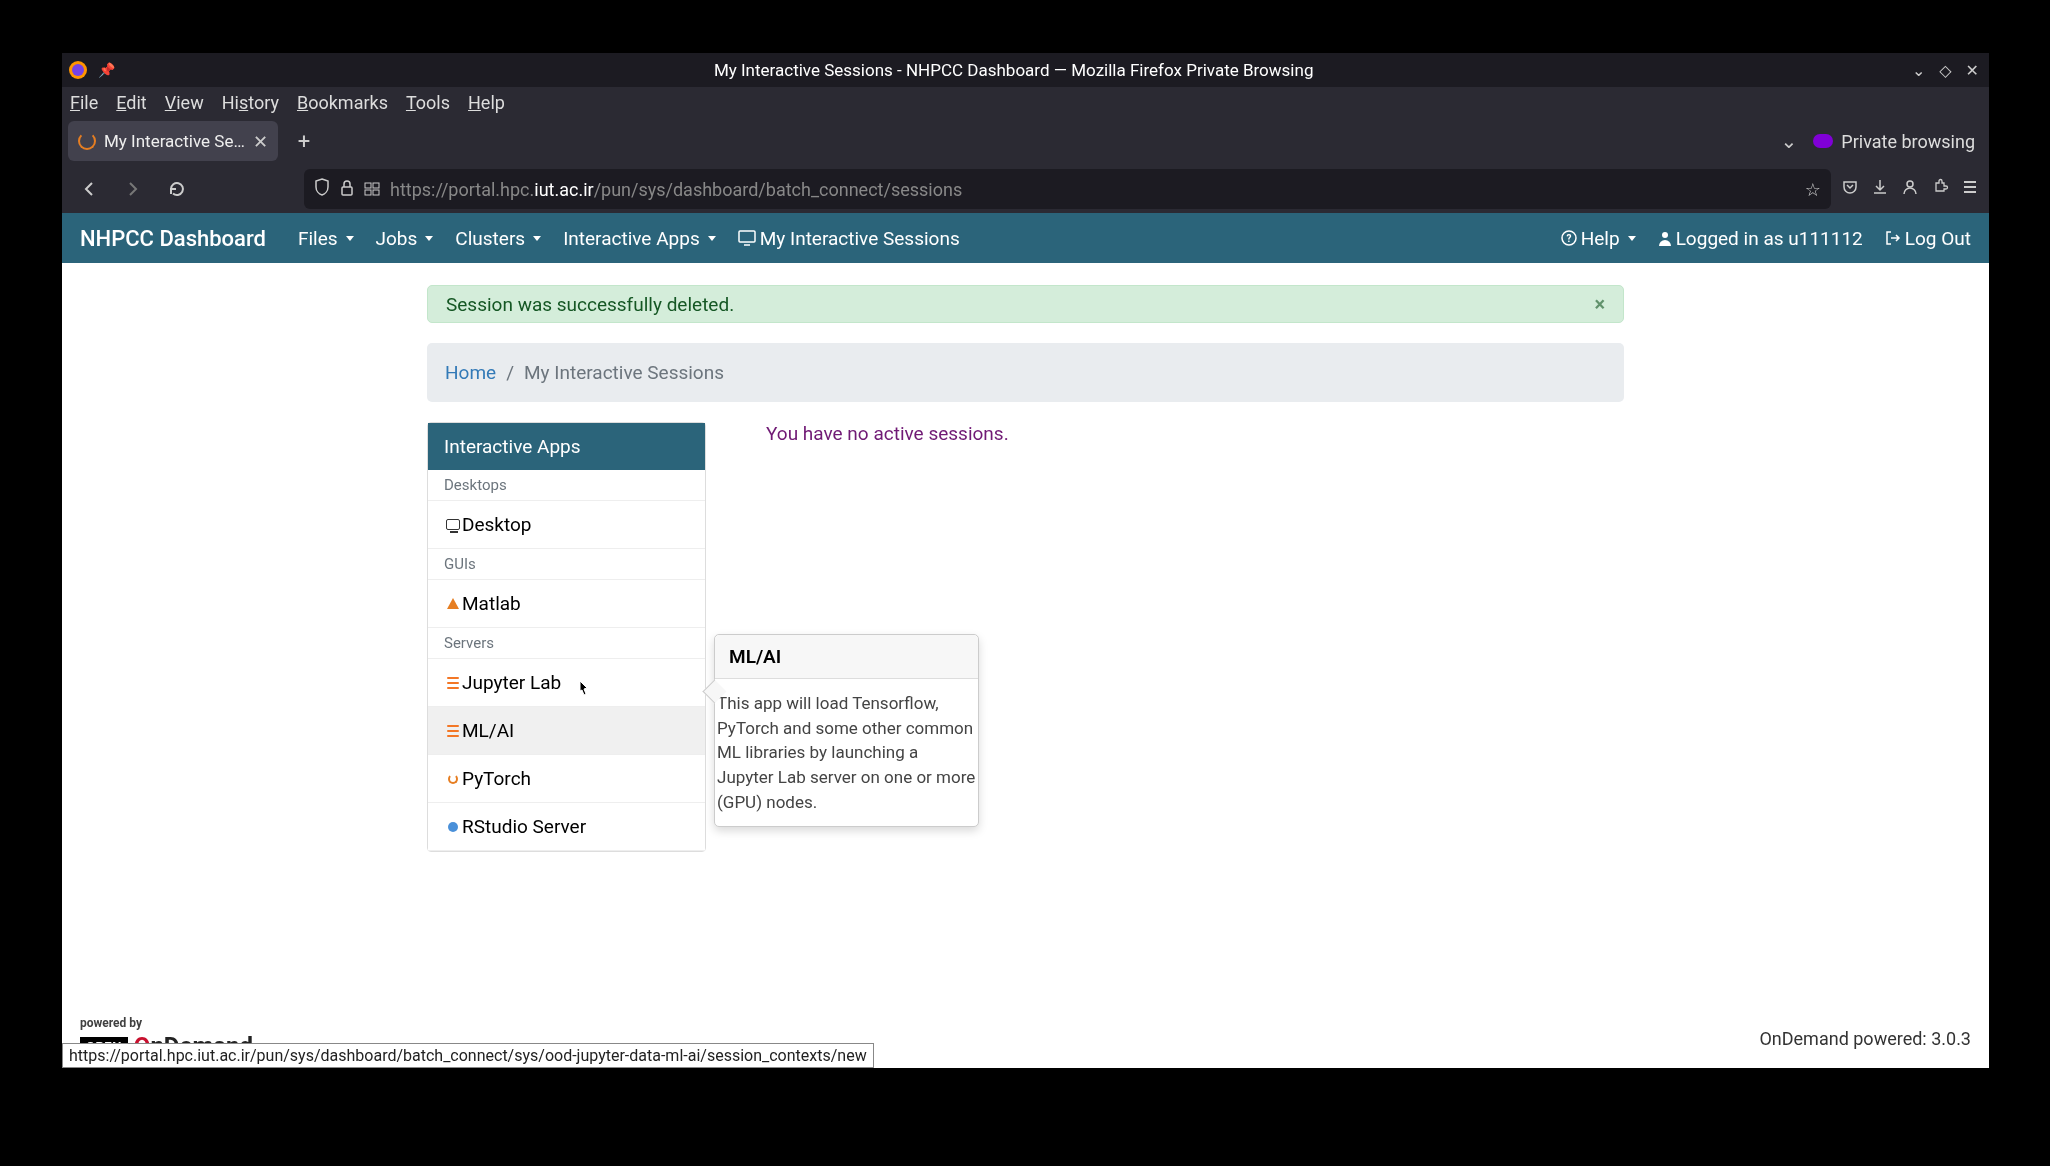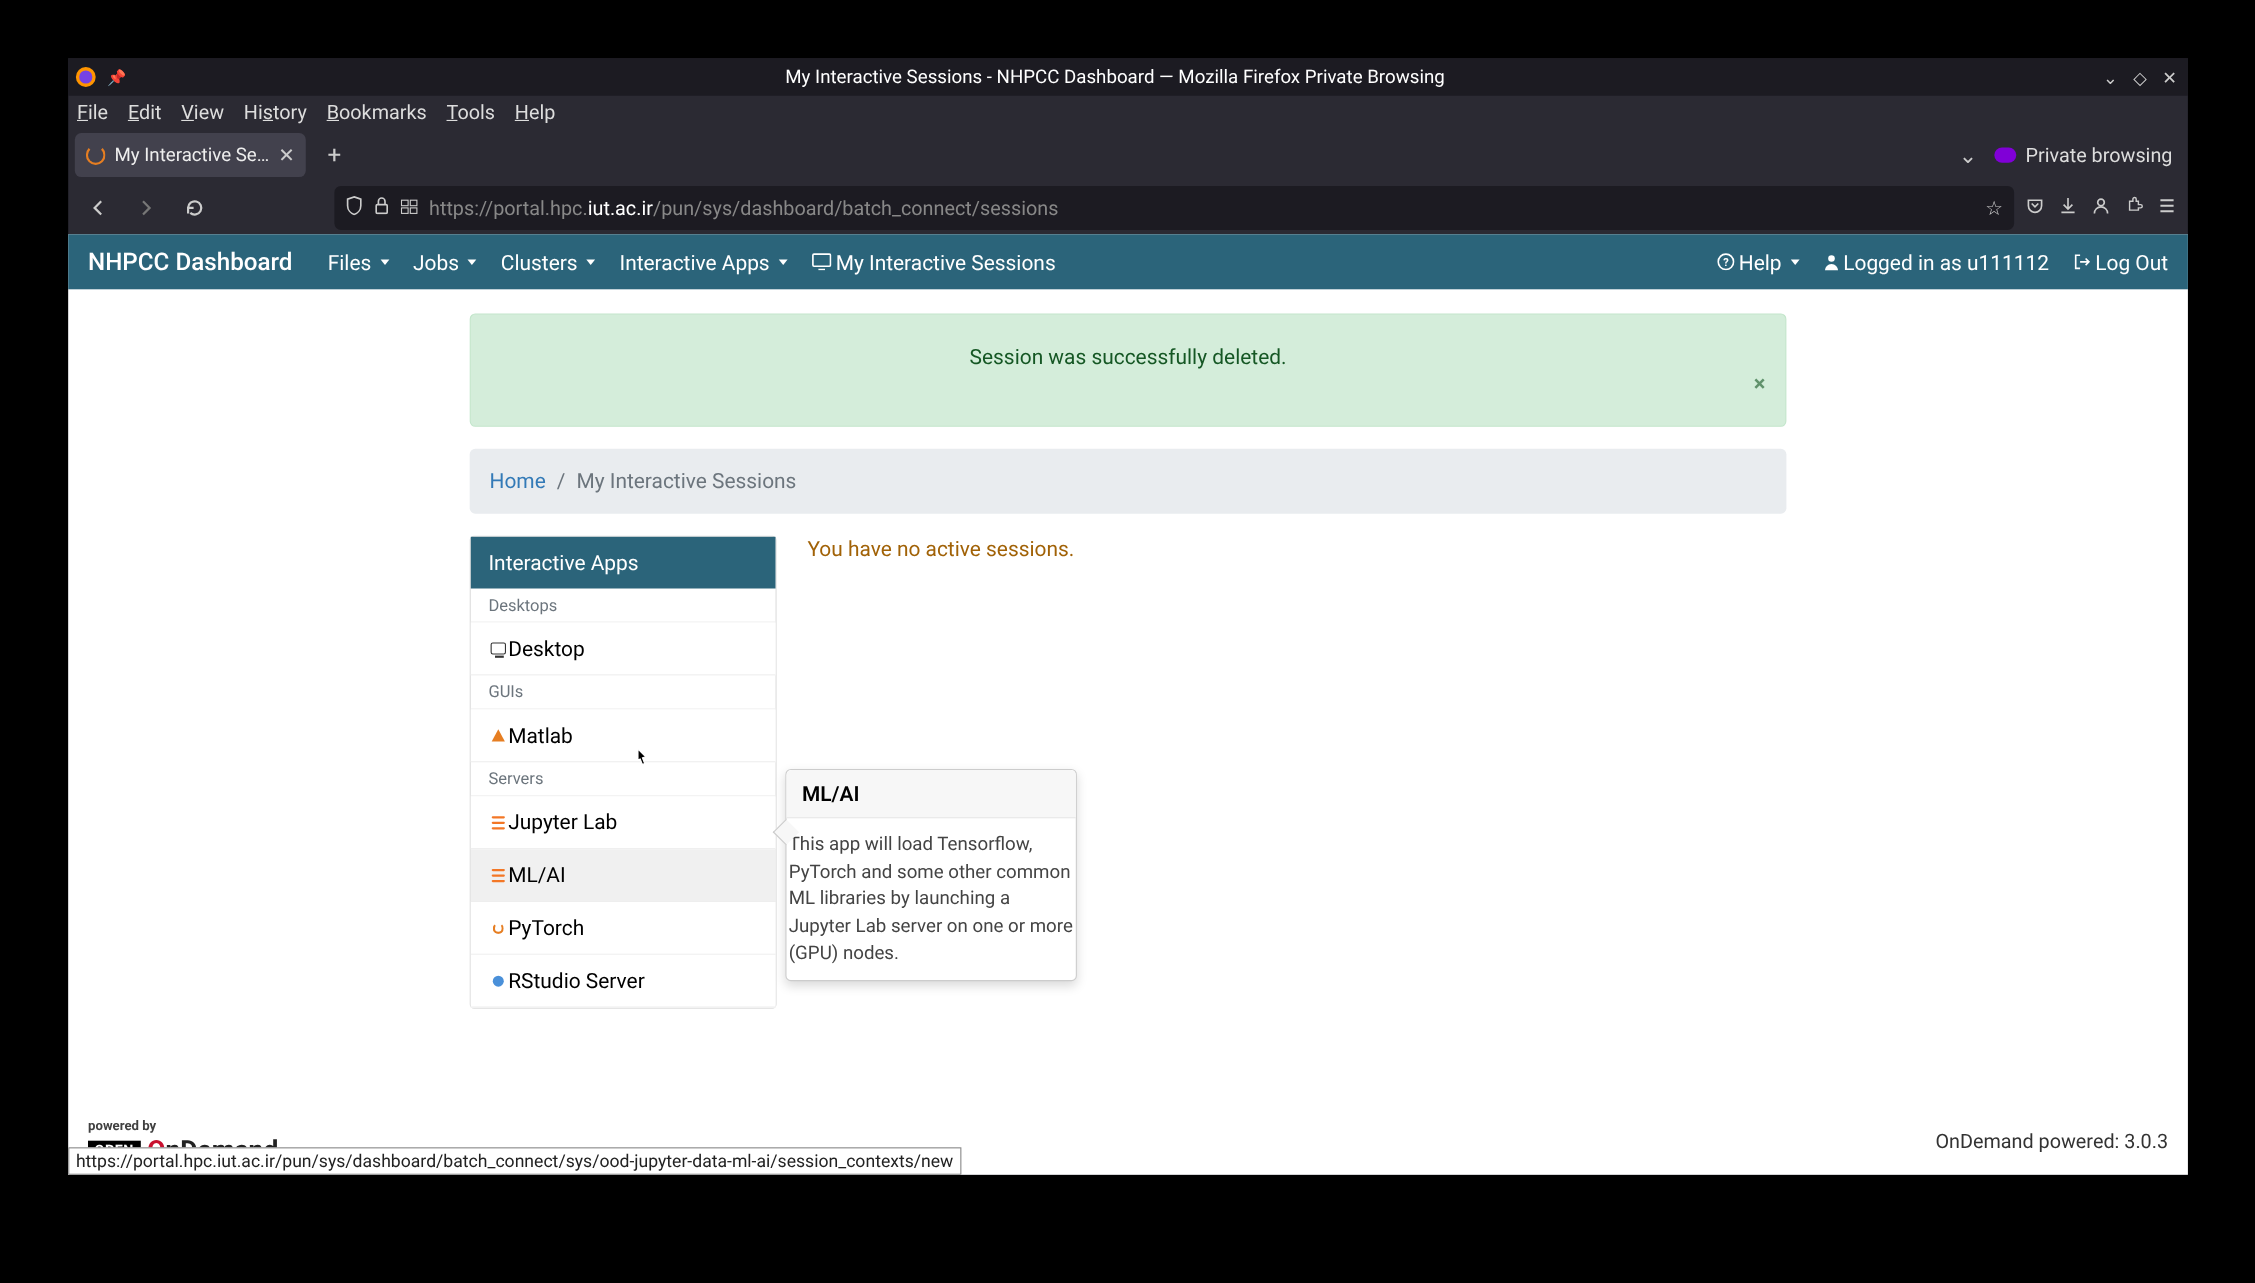--- a/index.html
+++ b/index.html
@@ -46,39 +46,39 @@
 .page { flex: 1; background: #fff; position: relative; display: flex; flex-direction: column; }
 .navbar { height: 50px; background: #2b647a; display: flex; align-items: center; padding: 0 18px; gap: 22px; color: #fff; }
 .navbar .brand { font-size: 22px; font-weight: 500; margin-right: 10px; }
 .navbar .navitem { font-size: 19px; cursor: pointer; display: flex; align-items: center; gap: 4px; }
 .caret::after { content: ""; display: inline-block; border-left: 4px solid transparent; border-right: 4px solid transparent; border-top: 5px solid #fff; margin-left: 4px; vertical-align: middle; }
 .navbar .nav-spacer { flex: 1; }
 
 .content-wrap { flex: 1; overflow-y: auto; position: relative; }
 .container { width: 1197px; margin: 0 auto; }
 
-.alert { background: #d4edda; color: #155724; border: 1px solid #c3e6cb; border-radius: 5px; padding: 27px 18px; margin-top: 22px; display: flex; align-items: center; font-size: 19px; flex-direction: column; }
+.alert { background: #d4edda; color: #155724; border: 1px solid #c3e6cb; border-radius: 5px; padding: 6px 18px; margin-top: 22px; display: flex; align-items: center; font-size: 19px; }
 .alert .alert-close { margin-left: auto; cursor: pointer; color: #155724; font-size: 20px; font-weight: bold; opacity: 0.6; }
 
 .breadcrumb-box { background: #e9ecef; border-radius: 5px; padding: 18px 18px; margin-top: 20px; font-size: 19px; display: flex; gap: 10px; }
 .breadcrumb-box a { color: #337ab7; text-decoration: none; }
 .breadcrumb-box .sep { color: #6c757d; }
 .breadcrumb-box .current { color: #6c757d; }
 
 .row { display: flex; gap: 28px; margin-top: 20px; align-items: flex-start; }
 .sidebar { width: 279px; border: 1px solid #ddd; border-radius: 4px; overflow: visible; position: relative; }
 .sidebar-header { background: #2b647a; color: #fff; padding: 12px 16px; font-size: 19px; }
 .sidebar-group { padding: 6px 16px; color: #6c757d; font-size: 15px; border-bottom: 1px solid #eee; }
 .sidebar-item { padding: 12px 16px; font-size: 19px; color: #000000; display: flex; align-items: center; gap: 0; cursor: pointer; border-bottom: 1px solid #eee; background: #fff; }
 .sidebar-item:last-child { border-bottom: none; }
 .sidebar-item.hover { background: #f0f0f0; }
 .sidebar-item .app-icon { width: 18px; height: 18px; display: flex; align-items: center; justify-content: center; }
 
 .main-col { flex: 1; }
-.no-sessions { font-size: 19px; color: #a16207; }
+.no-sessions { font-size: 19px; color: #701a75; margin-left: 32px; }
 
 .tooltip-card { position: absolute; left: 286px; top: 211px; width: 265px; background: #fff; border: 1px solid #ccc; border-radius: 5px; box-shadow: 0 4px 10px rgba(0,0,0,.15); }
 .tooltip-card::before { content: ""; position: absolute; left: -9px; top: 48px; width: 16px; height: 16px; background: #f7f7f7; border-left: 1px solid #ccc; border-bottom: 1px solid #ccc; transform: rotate(45deg); }
 .tooltip-header { background: #f7f7f7; padding: 10px 14px; font-size: 19px; font-weight: 600; border-bottom: 1px solid #ddd; border-radius: 5px 5px 0 0; }
 .tooltip-body { padding: 12px 2px; font-size: 17px; color: #444; line-height: 1.45; }
 
 .footer { height: 60px; padding: 10px 18px; display: flex; align-items: center; }
 .footer .powered { font-size: 12px; color: #404040; font-weight: bold; }
 .footer .ood-logo { display: flex; align-items: center; gap: 6px; margin-top: 2px; }
 .footer .open-badge { background: #000; color: #fff; font-size: 13px; font-weight: 700; padding: 2px 6px; letter-spacing: .5px; }

